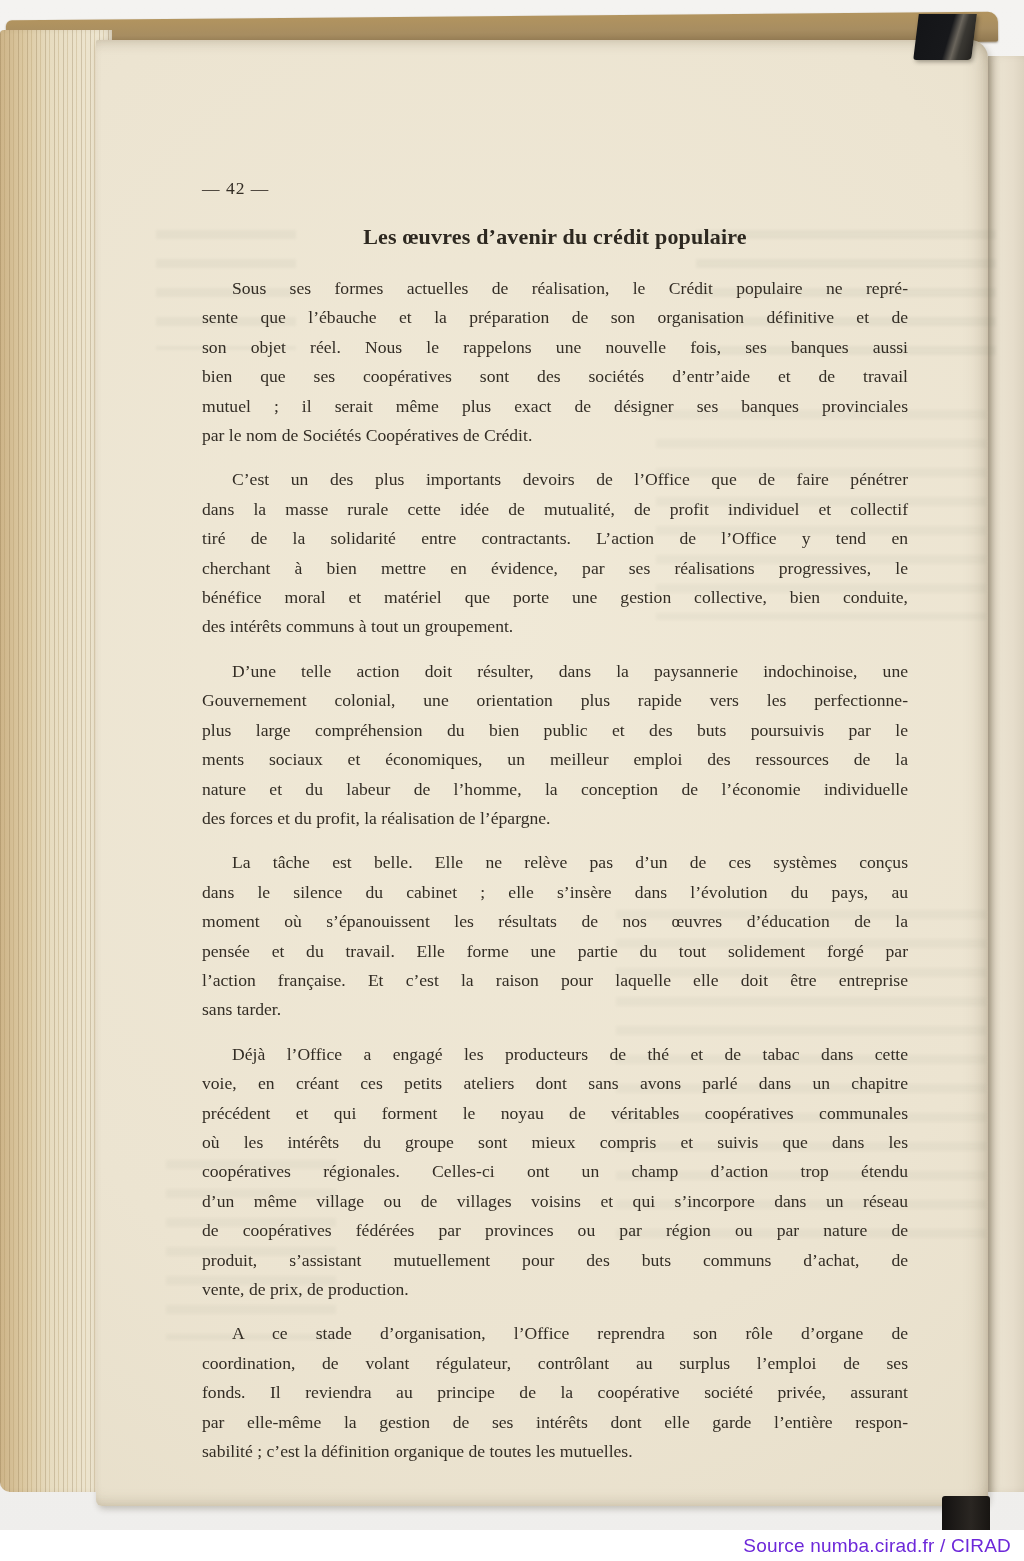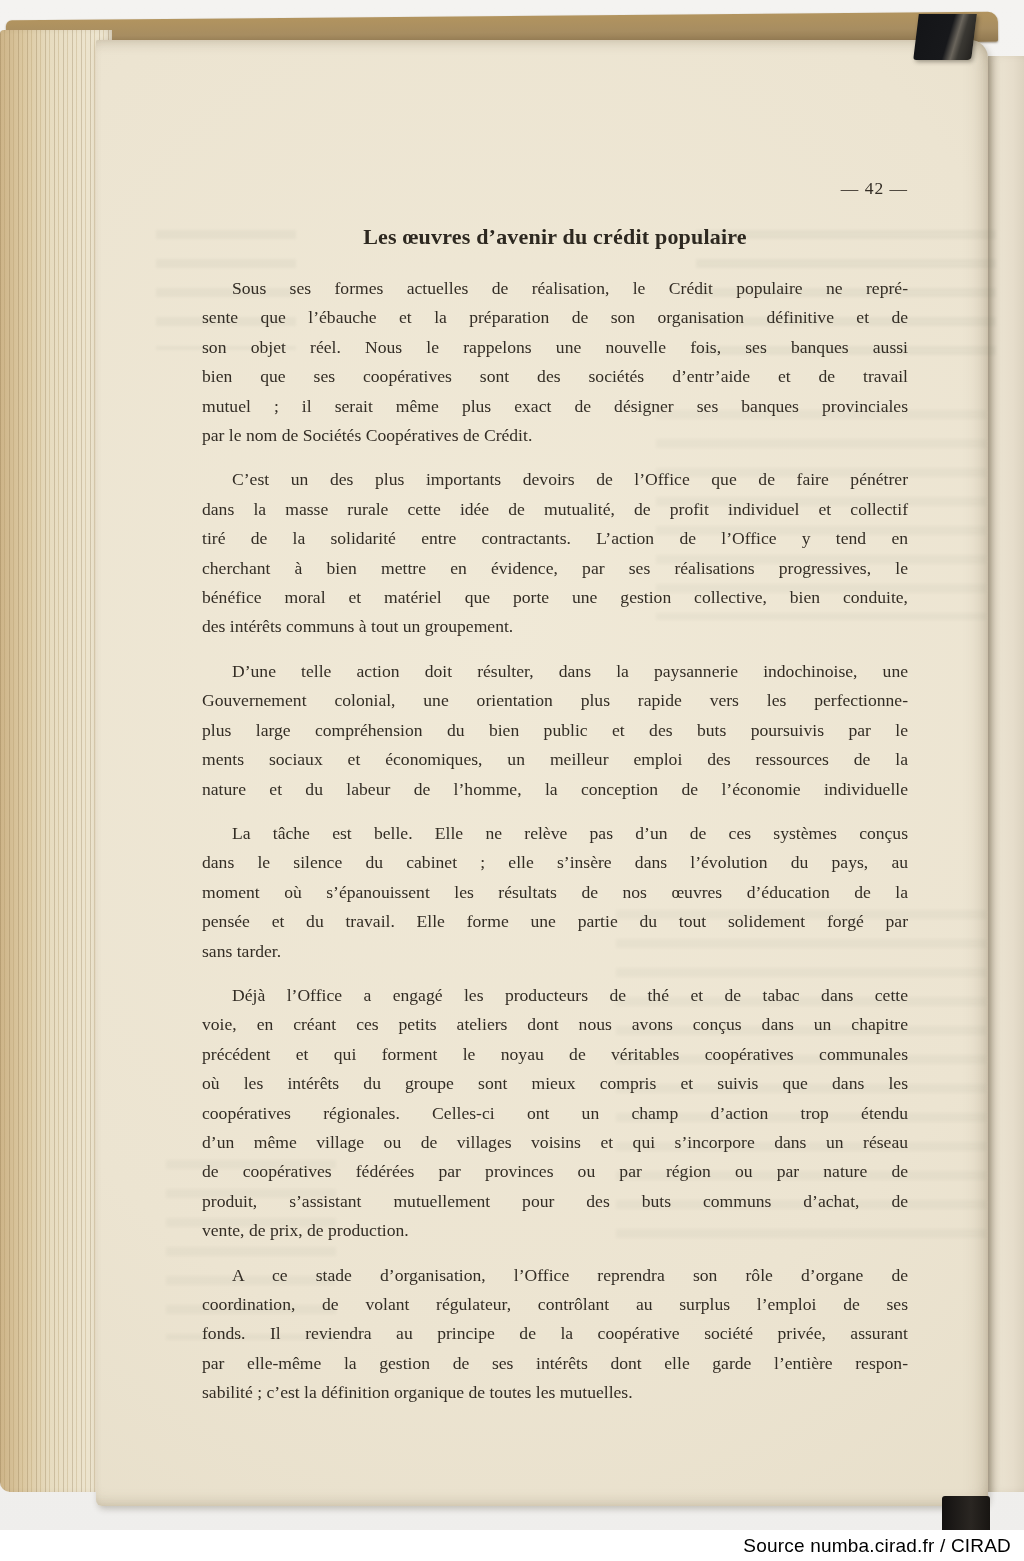--- a/index.html
+++ b/index.html
@@ -65,39 +65,39 @@
   .g2{left:560px;top:370px;width:330px;height:210px;opacity:.06;}
   .g3{left:520px;top:870px;width:370px;height:330px;opacity:.06;}
   .g4{left:60px;top:190px;width:140px;height:120px;opacity:.07;}
   .g5{left:70px;top:1120px;width:170px;height:180px;opacity:.06;}
   
   .text-block{
     position:absolute;left:106px;top:138px;width:706px;
     color:#332d25;
   }
   .page-number{
-    text-align:right;font-size:17.5px;letter-spacing:1px;margin:0 0 25px 0;
+    text-align:left;font-size:17.5px;letter-spacing:1px;margin:0 0 25px 0;
   }
   .doc-title{
     text-align:center;font-size:22px;font-weight:bold;letter-spacing:.2px;
     margin:16px 0 24px 0;color:#2d2820;
   }
   .paragraph{margin:0 0 13px 0;font-size:17.6px;line-height:29.4px;}
   .line{text-align:justify;text-align-last:justify;white-space:normal;}
   .line.first{text-indent:30px;margin-top:15px;}
   .line.last{text-align-last:left;}
   
   .footer-bar{
     position:absolute;left:0;bottom:0;width:1024px;height:31px;
     background:#ffffff;z-index:5;
     font-family:"Liberation Sans","DejaVu Sans",sans-serif;
   }
   .footer-text{
     position:absolute;right:13px;top:0;line-height:31px;
-    font-size:19px;color:#000000;letter-spacing:.2px;
+    font-size:19px;color:#6d28d9;letter-spacing:.2px;
   }
 </style>
 </head>
 <body>
 
 <div class="book">
   <div class="top-edge"></div>
   <div class="fore-edge"></div>
   <div class="right-page"></div>
   <div class="main-page">
@@ -126,31 +126,33 @@
             <div class="line">cherchant à bien mettre en évidence, par ses réalisations progressives, le</div>
             <div class="line">bénéfice moral et matériel que porte une gestion collective, bien conduite,</div>
             <div class="line last">des intérêts communs à tout un groupement.</div>
           </div>
           <div class="paragraph">
             <div class="line first">D’une telle action doit résulter, dans la paysannerie indochinoise, une</div>
             <div class="line">Gouvernement colonial, une orientation plus rapide vers les perfectionne-</div>
             <div class="line">plus large compréhension du bien public et des buts poursuivis par le</div>
             <div class="line">ments sociaux et économiques, un meilleur emploi des ressources de la</div>
             <div class="line">nature et du labeur de l’homme, la conception de l’économie individuelle</div>
+            <div class="line last">des forces et du profit, la réalisation de l’épargne.</div>
           </div>
           <div class="paragraph">
             <div class="line first">La tâche est belle. Elle ne relève pas d’un de ces systèmes conçus</div>
             <div class="line">dans le silence du cabinet ; elle s’insère dans l’évolution du pays, au</div>
             <div class="line">moment où s’épanouissent les résultats de nos œuvres d’éducation de la</div>
             <div class="line">pensée et du travail. Elle forme une partie du tout solidement forgé par</div>
+            <div class="line">l’action française. Et c’est la raison pour laquelle elle doit être entreprise</div>
             <div class="line last">sans tarder.</div>
           </div>
           <div class="paragraph">
             <div class="line first">Déjà l’Office a engagé les producteurs de thé et de tabac dans cette</div>
-            <div class="line">voie, en créant ces petits ateliers dont nous avons conçus dans un chapitre</div>
+            <div class="line">voie, en créant ces petits ateliers dont sans avons parlé dans un chapitre</div>
             <div class="line">précédent et qui forment le noyau de véritables coopératives communales</div>
             <div class="line">où les intérêts du groupe sont mieux compris et suivis que dans les</div>
             <div class="line">coopératives régionales. Celles-ci ont un champ d’action trop étendu</div>
             <div class="line">d’un même village ou de villages voisins et qui s’incorpore dans un réseau</div>
             <div class="line">de coopératives fédérées par provinces ou par région ou par nature de</div>
             <div class="line">produit, s’assistant mutuellement pour des buts communs d’achat, de</div>
             <div class="line last">vente, de prix, de production.</div>
           </div>
           <div class="paragraph">
             <div class="line first">A ce stade d’organisation, l’Office reprendra son rôle d’organe de</div>

